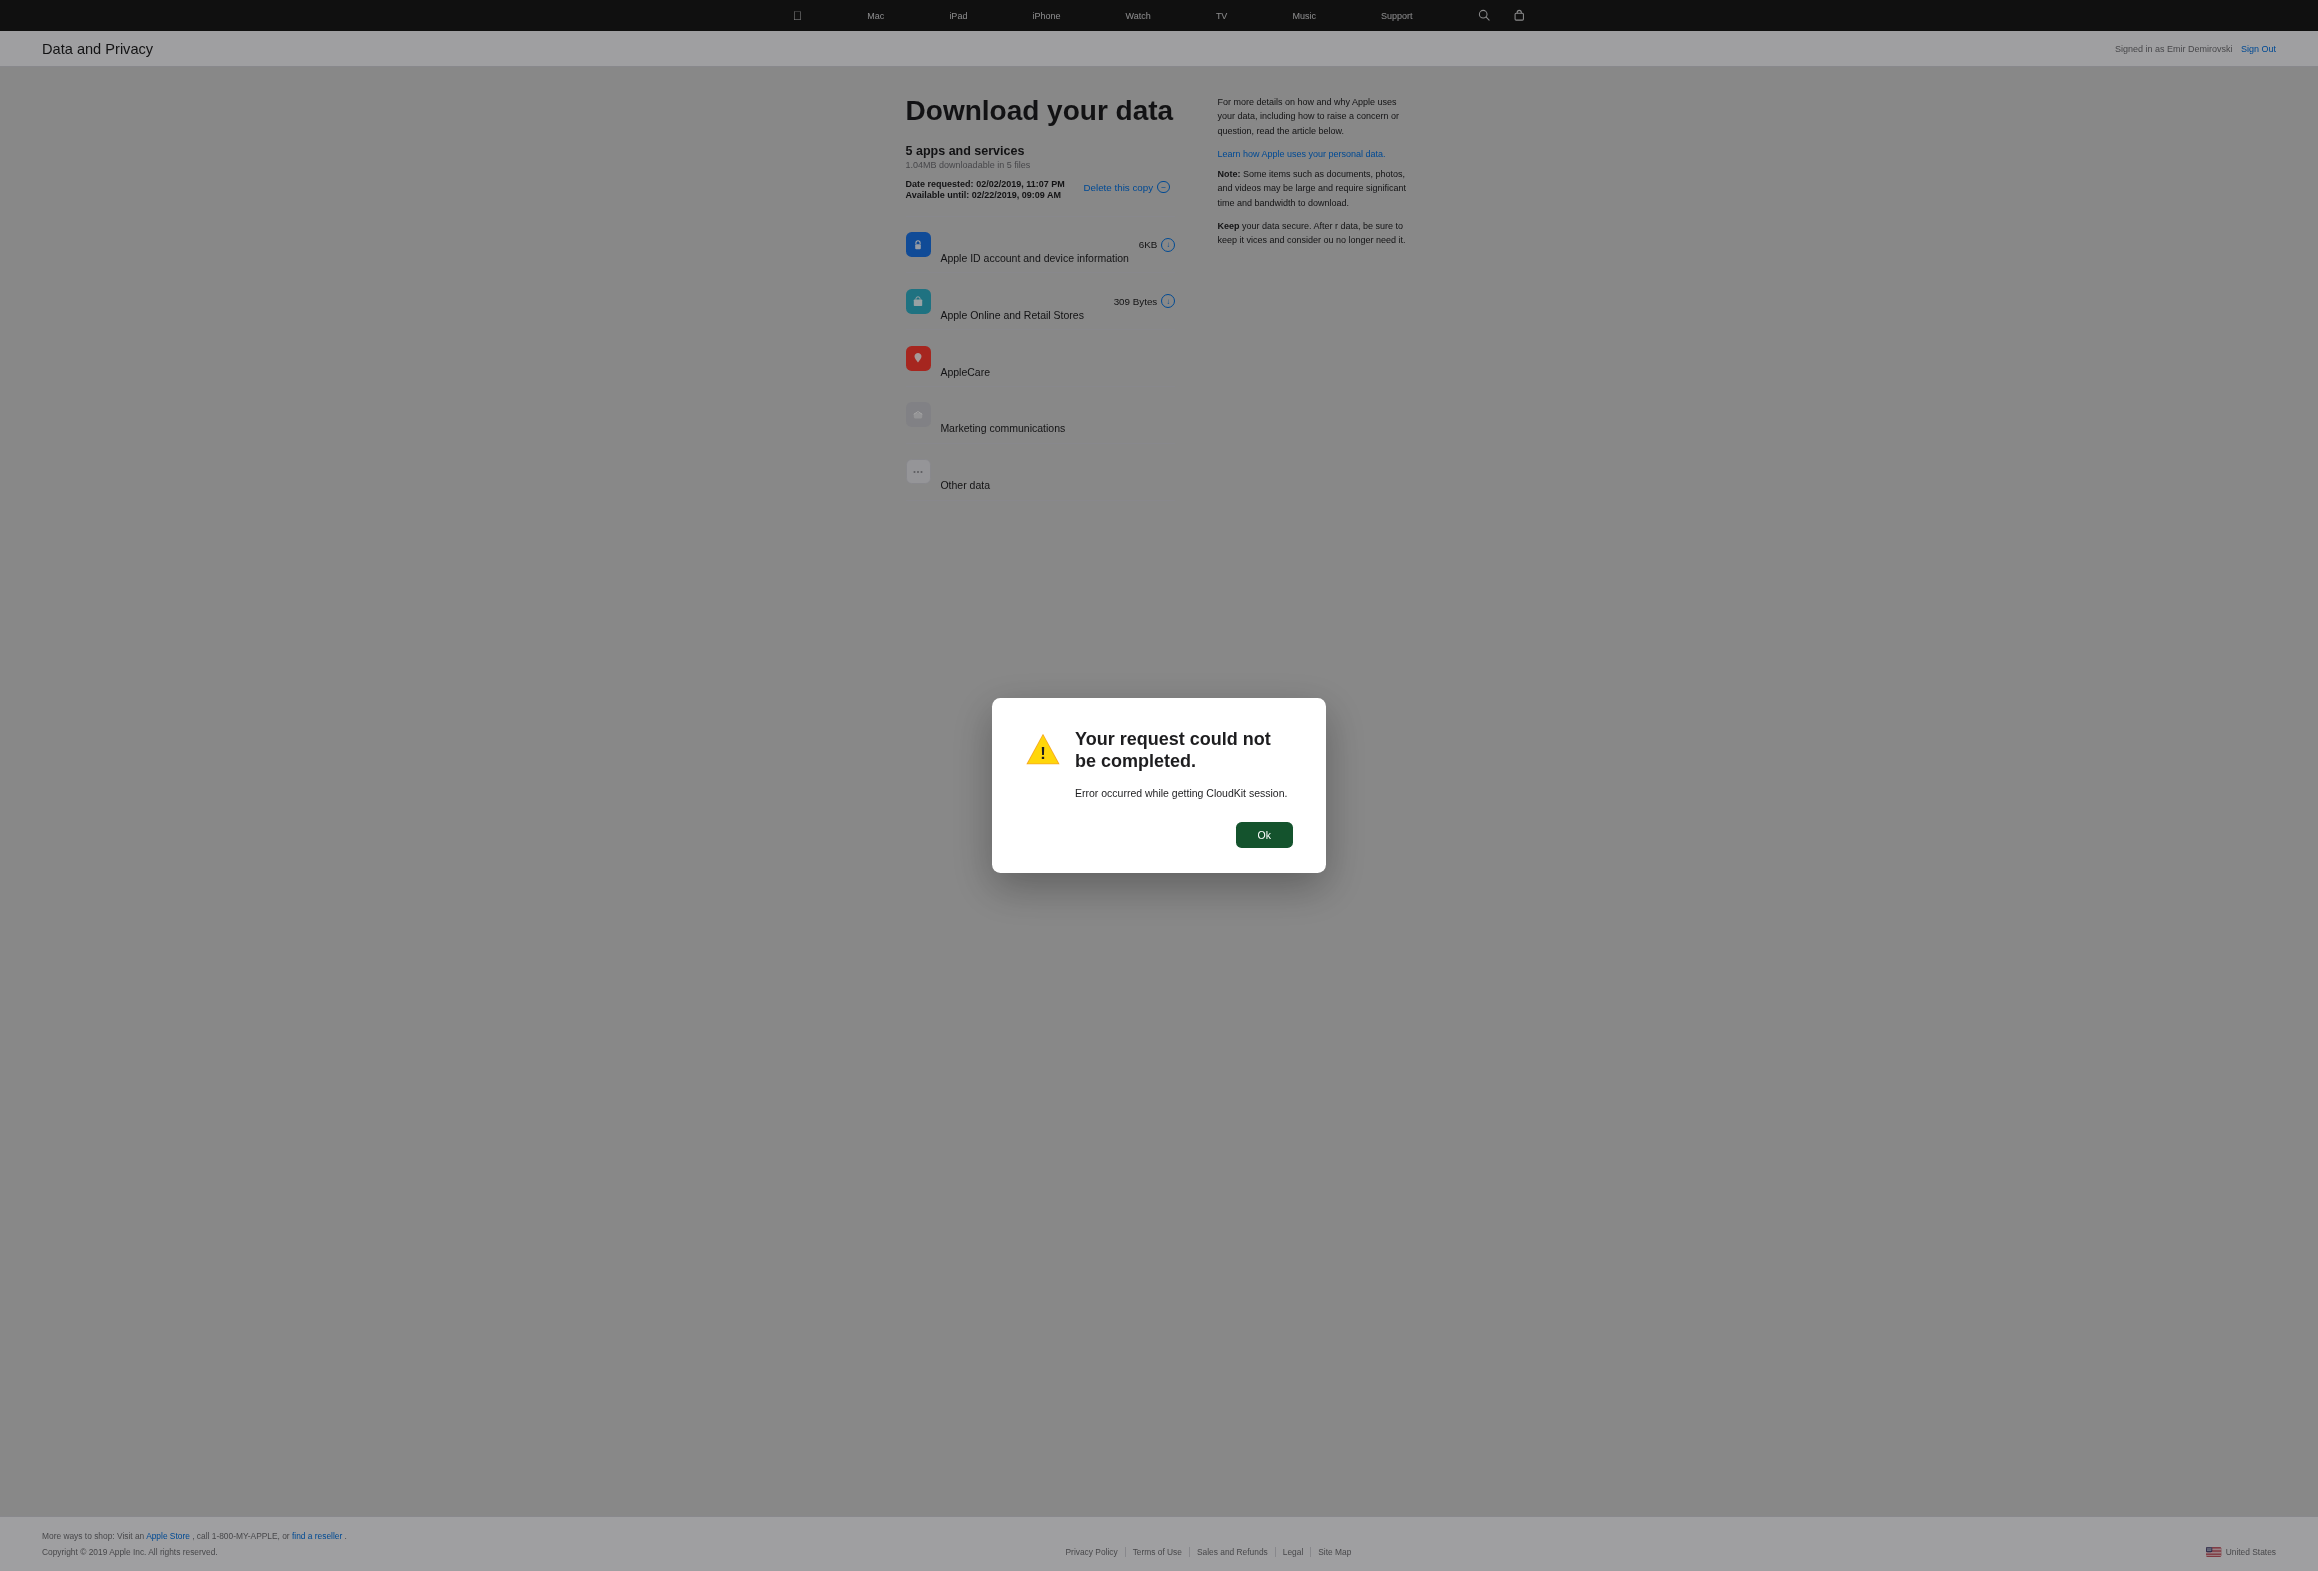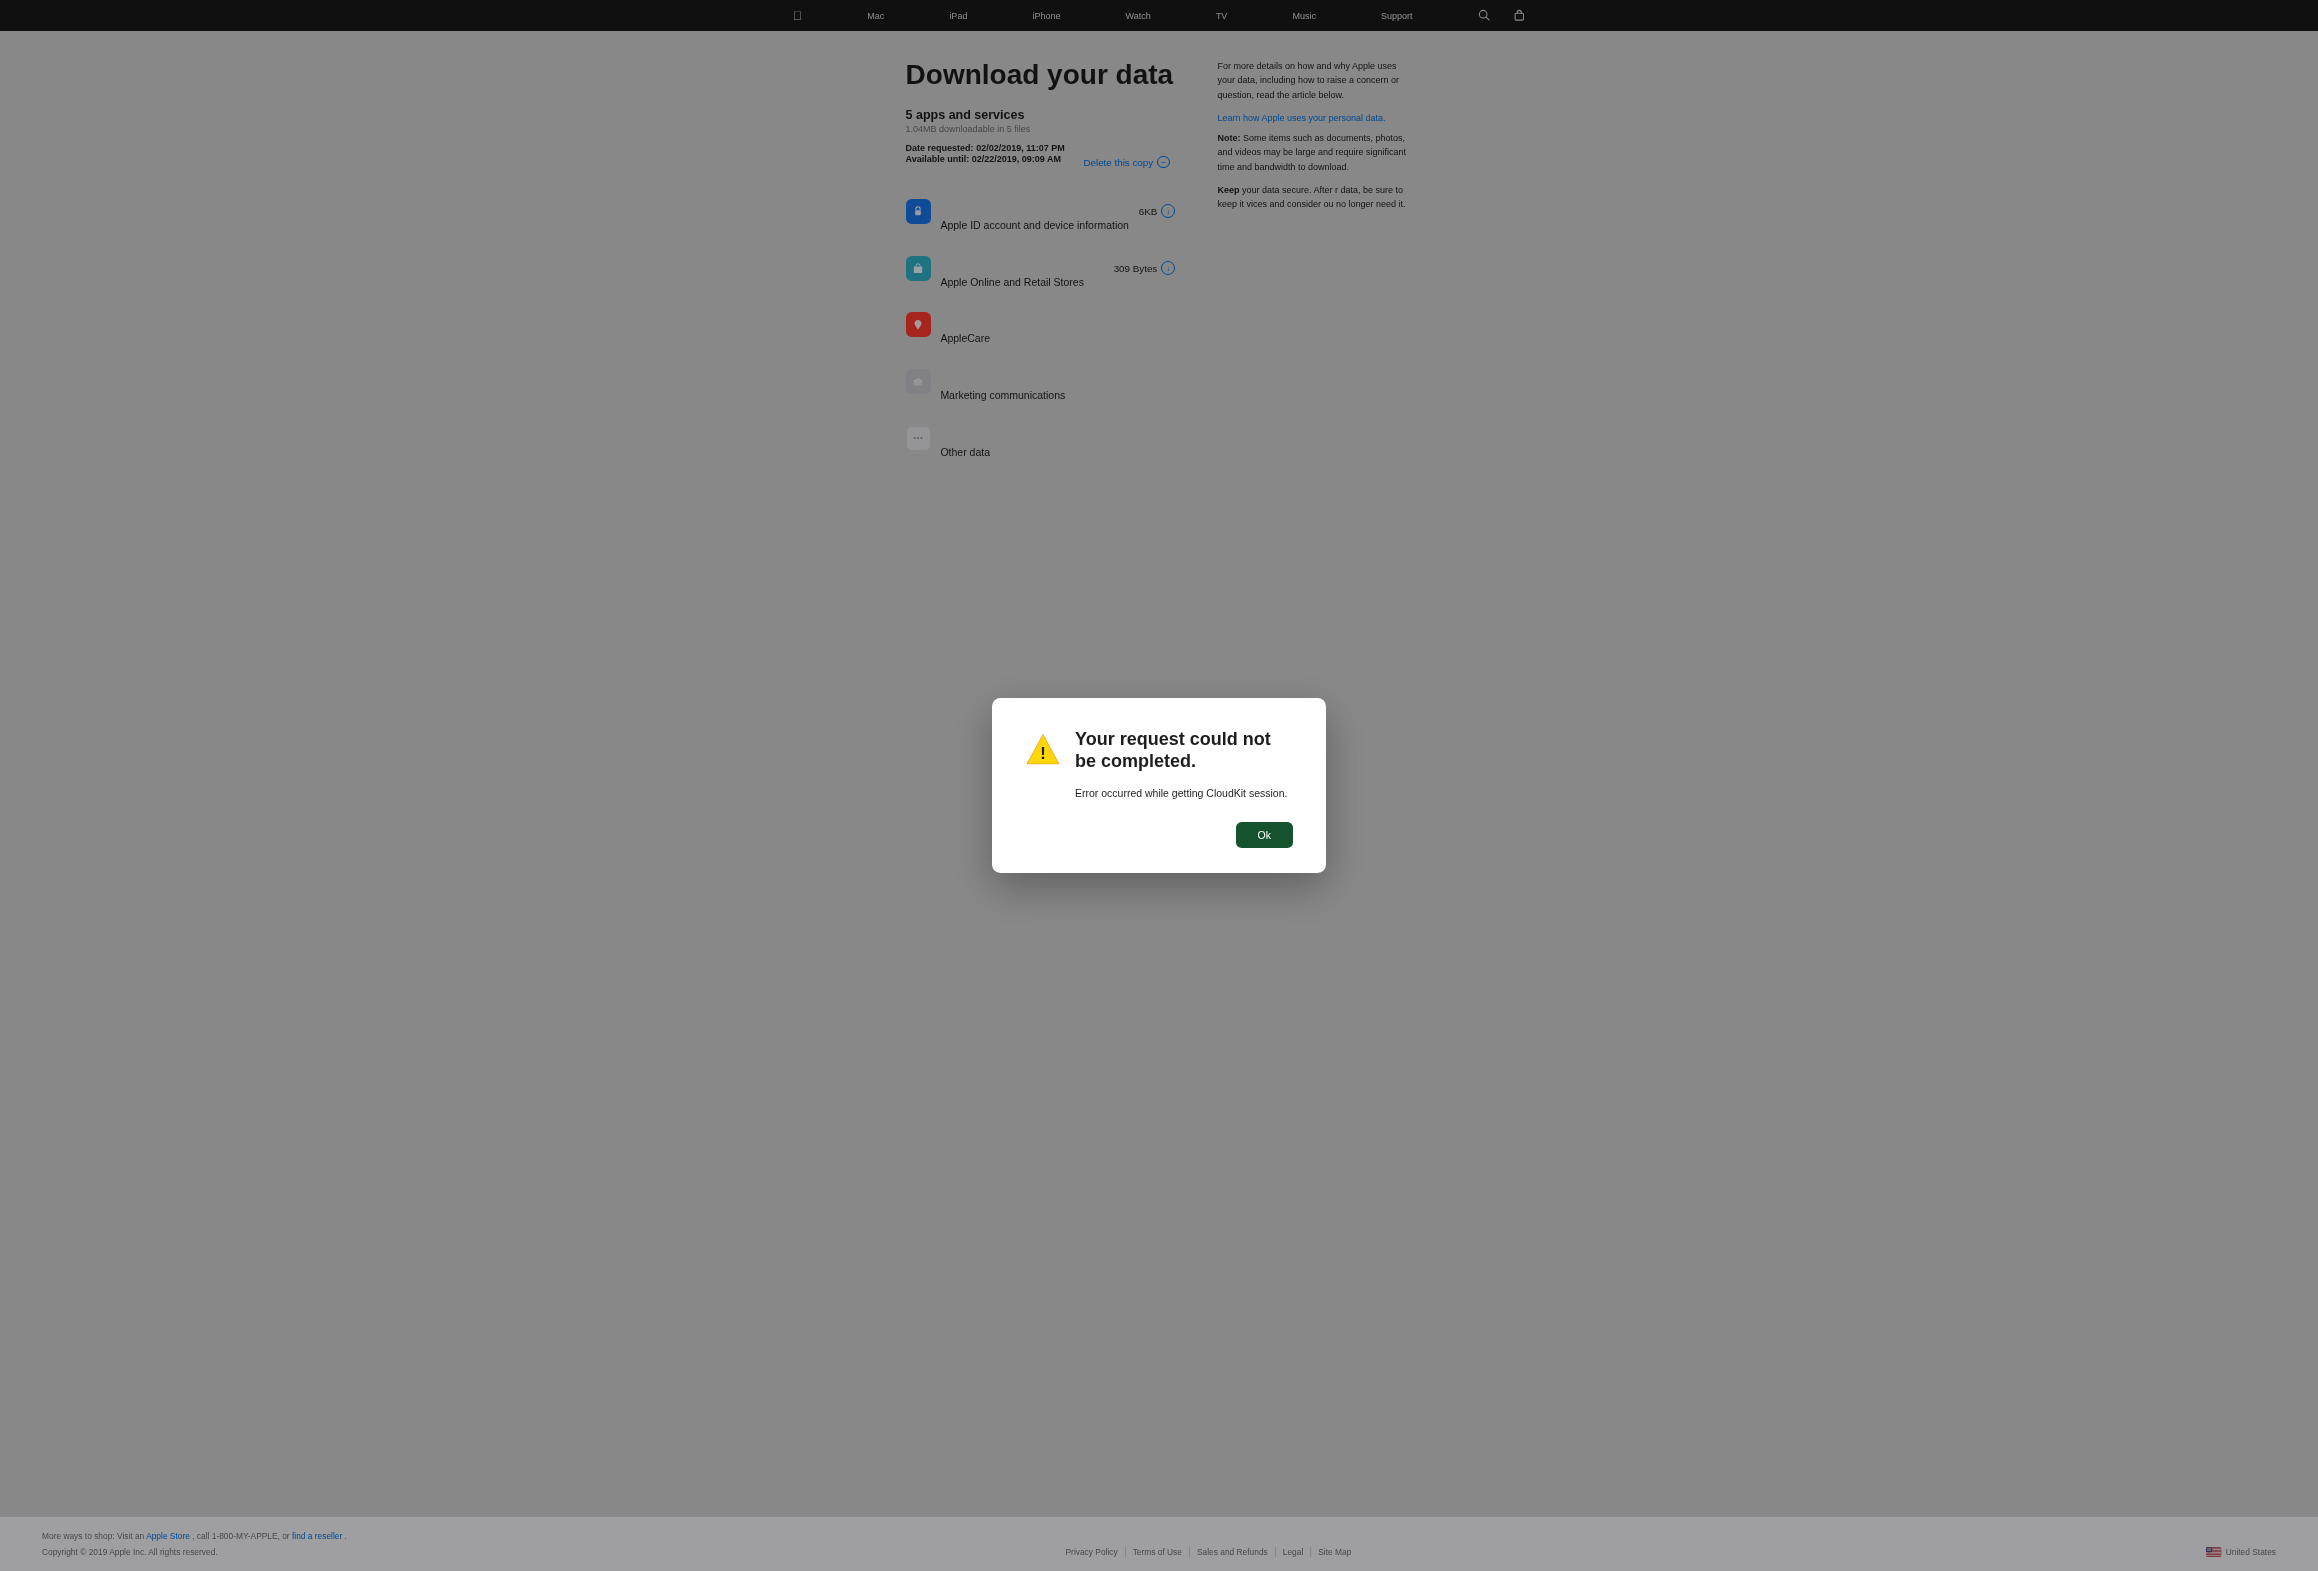--- a/index.html
+++ b/index.html
@@ -123,21 +123,21 @@
       font-weight: 600;
     }
 
     .delete-link {
       display: flex;
       align-items: center;
       gap: 4.2px;
       color: #0071e3;
       font-size: 9.8px;
       cursor: pointer;
-      margin-top: 13px;
+      margin-top: 2px;
       justify-content: flex-end;
       padding-right: 5.6px;
     }
 
     .dates-row {
       display: flex;
       justify-content: space-between;
       align-items: flex-start;
       margin-bottom: 11px;
     }
@@ -360,20 +360,27 @@
           <rect x="3" y="6" width="12" height="10" rx="1.5" stroke="#f5f5f7" stroke-width="1.5"></rect>
           <path d="M6 6V5a3 3 0 016 0v1" stroke="#f5f5f7" stroke-width="1.5"></path>
         </svg>
       </div>
     </div>
   </div>
 </nav>
 
 <div class="page-body">
 
+  <div class="page-header">
+    <div class="page-header-title">Data and Privacy</div>
+    <div class="page-header-right">
+      <span>Signed in as Emir Demirovski</span>
+      <button class="sign-out-btn">Sign Out</button>
+    </div>
+  </div>
 
   <div class="main-wrapper">
     <div class="content-left">
       <h1 class="page-title">Download your data</h1>
 
       <div class="summary-section">
         <div class="summary-title">5 apps and services</div>
         <div class="summary-sub">1.04MB downloadable in 5 files</div>
 
         <div class="dates-row">

